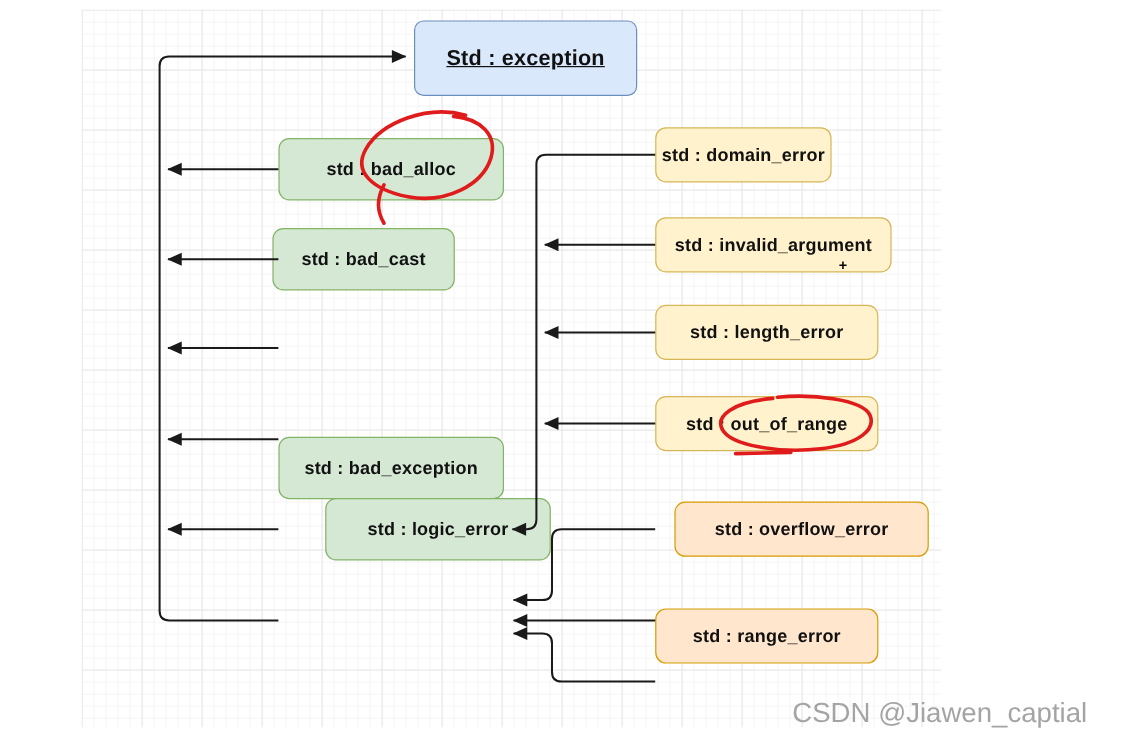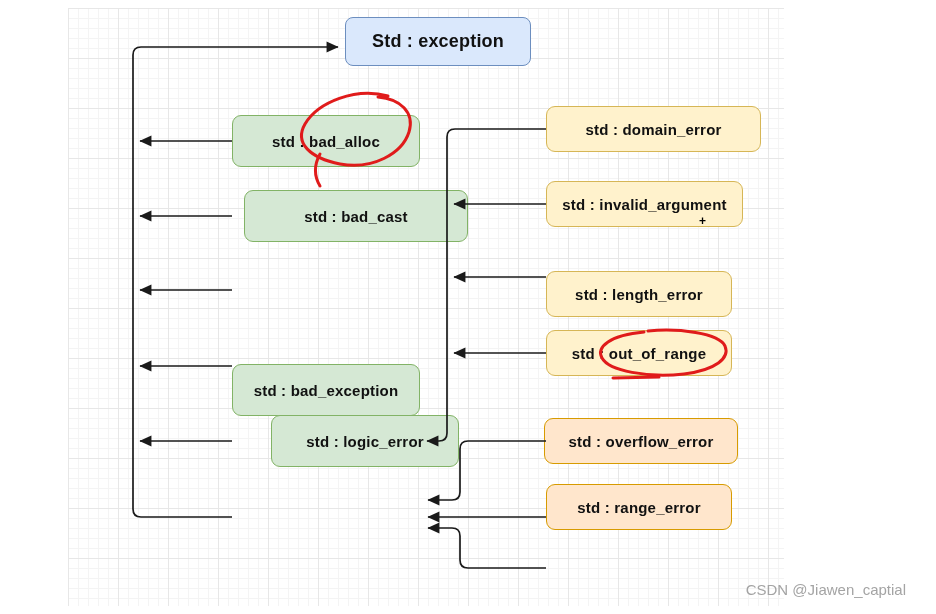--- a/index.html
+++ b/index.html
@@ -26,42 +26,42 @@
   .node.blue   { background: #dae8fc; border-color: #6c8ebf; font-size: 18px; border-radius: 8px; }
   .node.green  { background: #d5e8d4; border-color: #82b366; }
   .node.yellow { background: #fff2cc; border-color: #d6b656; }
   .node.orange { background: #ffe6cc; border-color: #d79b00; }
 
   svg.overlay { position: absolute; left: 0; top: 0; width: 936px; height: 614px; z-index: 5; pointer-events: none; }
   .edge  { stroke: #1a1a1a; stroke-width: 1.7; fill: none; }
   .annot { stroke: #e01b1b; stroke-width: 3; fill: none; stroke-linecap: round; }
 
   .cursor-plus { position: absolute; left: 699px; top: 214px; font-size: 12px; font-weight: bold; color: #000; z-index: 6; }
-  .watermark { position: absolute; right: 30px; top: 581px; font-size: 15px; color: #a4a4a4; z-index: 6; }
+  .watermark { position: absolute; right: 30px; top: 581px; font-size: 23px; color: #a4a4a4; z-index: 6; }
 </style>
 </head>
 <body>
 
 <div class="stage">
   <div class="grid-canvas"></div>
 
-  <div class="node blue" style="left:345px; top:17px; width:186px; height:49px;">Std : exception</div>
+  <div class="node blue" style="left:345px; top:17px; width:186px; height:63px;text-decoration:underline;">Std : exception</div>
 
   <div class="node green" style="left:232px; top:115px; width:188px; height:52px;">std : bad_alloc</div>
-  <div class="node green" style="left:244px; top:190px; width:224px; height:52px;">std : bad_cast</div>
+  <div class="node green" style="left:227px; top:190px; width:152px; height:52px;">std : bad_cast</div>
   <div class="node green" style="left:232px; top:340px; width:188px; height:52px;margin-top:24px;">std : bad_exception</div>
   <div class="node green" style="left:232px; top:415px; width:188px; height:52px;margin-left:39px;">std : logic_error</div>
 
-  <div class="node yellow" style="left:546px; top:106px; width:215px; height:46px;">std : domain_error</div>
+  <div class="node yellow" style="left:546px; top:106px; width:147px; height:46px;">std : domain_error</div>
   <div class="node yellow" style="left:546px; top:181px; width:197px; height:46px;">std : invalid_argument</div>
-  <div class="node yellow" style="left:546px; top:254px; width:186px; height:46px;margin-top:17px;">std : length_error</div>
+  <div class="node yellow" style="left:546px; top:254px; width:186px; height:46px;">std : length_error</div>
   <div class="node yellow" style="left:546px; top:330px; width:186px; height:46px;">std : out_of_range</div>
 
-  <div class="node orange" style="left:544px; top:418px; width:194px; height:46px;">std : overflow_error</div>
-  <div class="node orange" style="left:546px; top:484px; width:186px; height:46px;">std : range_error</div>
+  <div class="node orange" style="left:562px; top:418px; width:212px; height:46px;">std : overflow_error</div>
+  <div class="node orange" style="left:546px; top:507px; width:186px; height:46px;">std : range_error</div>
 
   <svg class="overlay" viewBox="0 0 936 614">
     <defs>
       <marker id="arrow" viewBox="0 0 12 12" refX="10.5" refY="6" markerWidth="8.5" markerHeight="8.5" orient="auto">
         <path d="M 1 1.5 L 11 6 L 1 10.5 z" fill="#1a1a1a"></path>
       </marker>
     </defs>
 
     <path class="edge" d="M 232 517 L 141 517 Q 133 517 133 509 L 133 55 Q 133 47 141 47 L 338 47" marker-end="url(#arrow)"></path>
 

